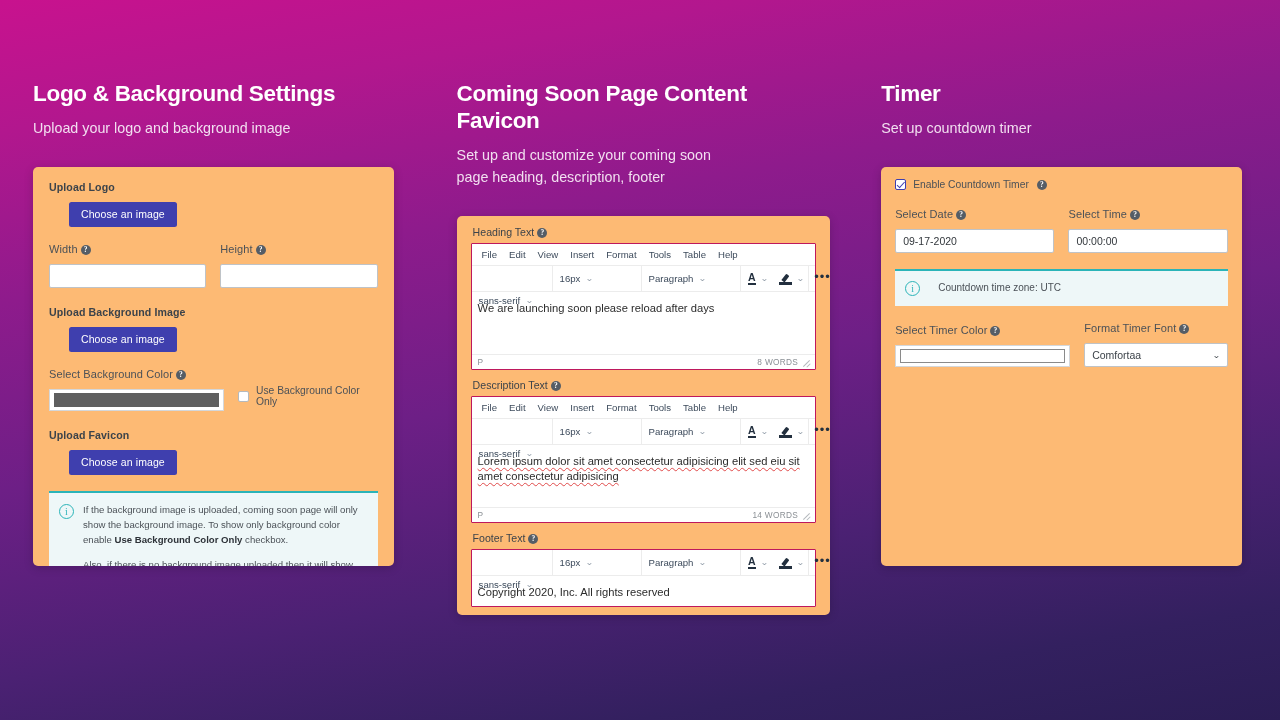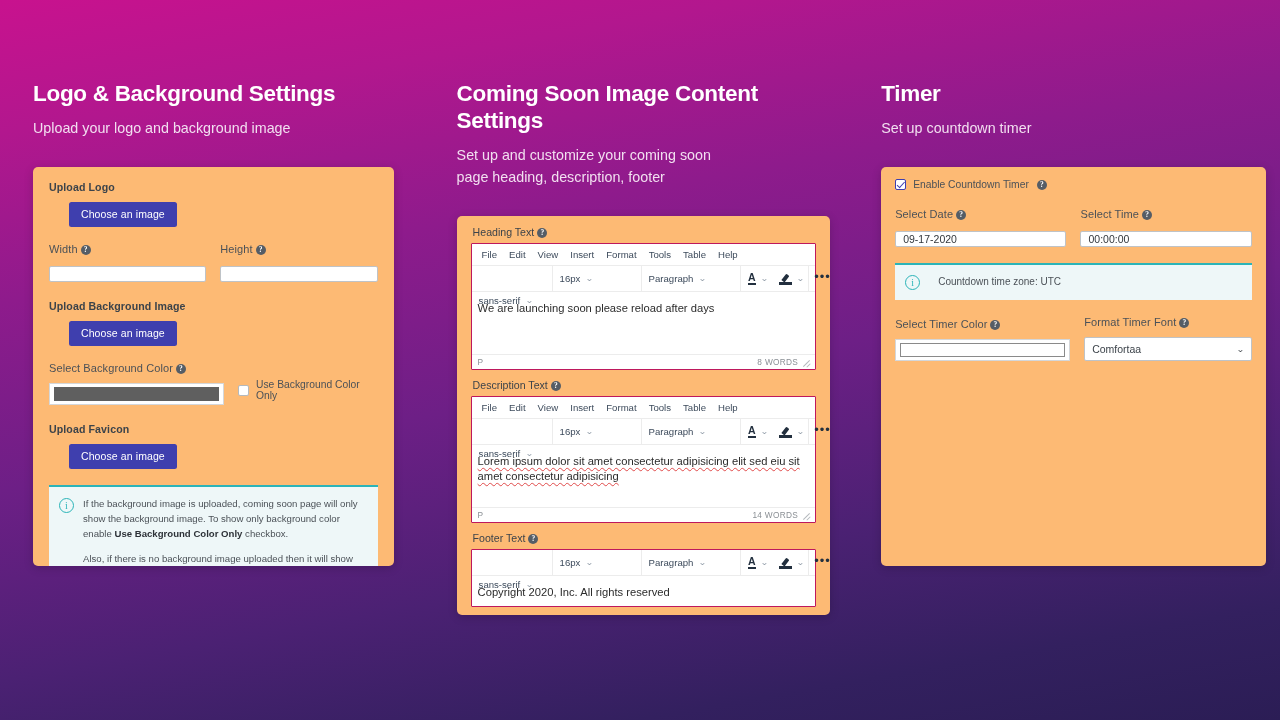--- a/index.html
+++ b/index.html
@@ -29,21 +29,21 @@
     display: flex;
     gap: 0;
   }
   .col {
     width: 426.6px;
     padding-top: 80px;
     position: relative;
   }
   .col-inner { padding: 0 33px; }
   .col2 .col-inner { padding: 0 23px 0 30px; }
-  .col3 .col-inner { padding: 0 14px 0 28px; }
+  .col3 .col-inner { padding: 0 38px 0 28px; }
 
   .panel-title {
     color: #ffffff;
     font-size: 22.5px;
     font-weight: bold;
     letter-spacing: -0.3px;
     margin: 0 0 10px 0;
     line-height: 1.2;
   }
   .panel-sub {
@@ -102,21 +102,21 @@
     cursor: pointer;
     letter-spacing: 0.1px;
     margin-left: 20px;
   }
 
   .row2 { display: flex; gap: 14px; }
   .row2 > div { flex: 1; }
 
   .text-input {
     width: 100%;
-    height: 16px;
+    height: 24px;
     border: 1px solid #bfc3c7;
     border-radius: 2px;
     background: #fff;
     font-size: 10.5px;
     padding: 0 7px;
     color: #32373c;
     font-family: "Liberation Sans", sans-serif;
   }
 
   .color-box {
@@ -414,21 +414,21 @@
             <p>Also, if there is no background image uploaded then it will show the selected background color.</p>
           </div>
         </div>
 
       </div>
     </div>
   </div>
 
   <div class="col col2">
     <div class="col-inner">
-      <h1 class="panel-title">Coming Soon Image Content Settings</h1>
+      <h1 class="panel-title">Coming Soon Page Content Favicon</h1>
       <p class="panel-sub">
         <span>Set up and customize your coming soon</span><br>
         <span>page heading, description, footer</span>
       </p>
 
       <div class="card c2">
 
         <div class="ed-wrap">
           <div class="ed-label">
             <span>Heading Text</span><span class="help-icon">?</span>

